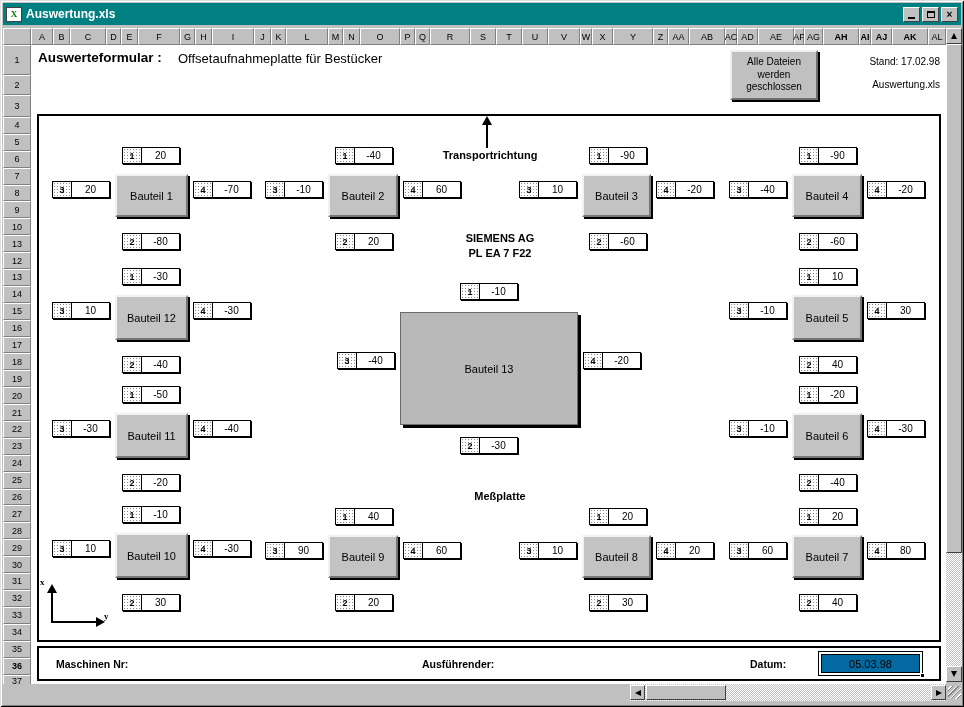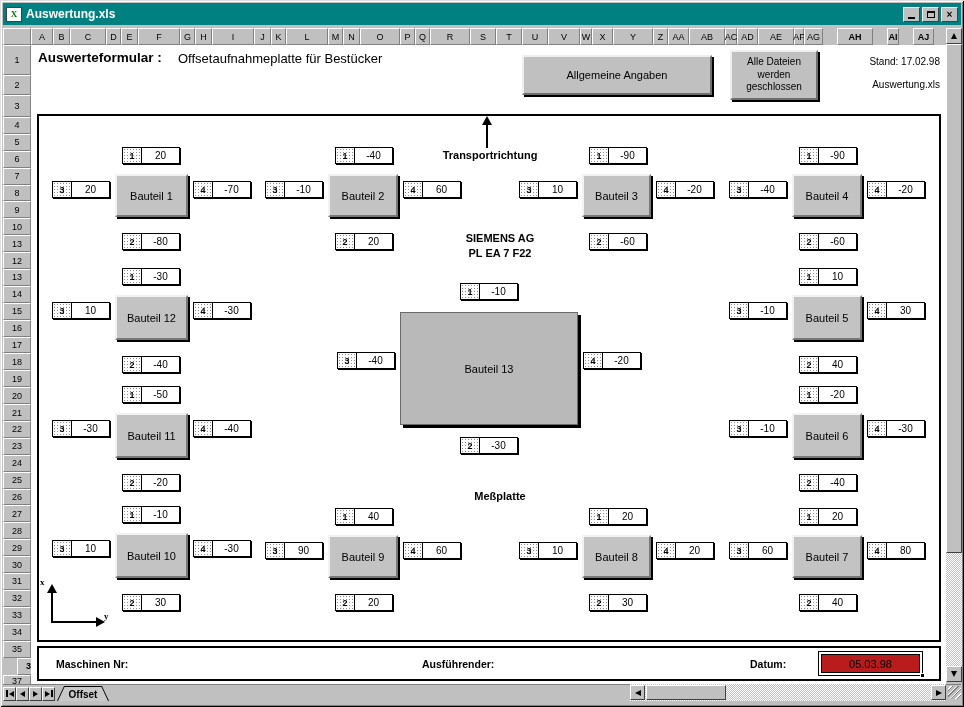--- a/index.html
+++ b/index.html
@@ -25,21 +25,21 @@
   .selectall { position:absolute; left:3px; top:28px; width:28px; height:17px; background:#c0c0c0;
                border-top:1px solid #fff; border-left:1px solid #fff; border-right:1px solid #808080; border-bottom:1px solid #808080; }
   .colhdrs { position:absolute; left:31px; top:28px; width:915px; height:17px; display:flex; overflow:hidden; }
   .colh { height:100%; background:#c0c0c0; border-top:1px solid #fff; border-left:1px solid #fff;
           border-right:1px solid #808080; border-bottom:1px solid #808080;
           display:inline-flex; align-items:center; justify-content:center; font-size:9px; flex:none; }
   .rowhdrs { position:absolute; left:3px; top:45px; width:28px; height:639px; overflow:hidden; }
   .rowh { width:100%; background:#c0c0c0; border-top:1px solid #fff; border-left:1px solid #fff;
           border-right:1px solid #808080; border-bottom:1px solid #808080;
           display:flex; align-items:center; justify-content:center; font-size:9px; }
-  .bold { font-weight:bold;margin-left:14px; }
+  .bold { font-weight:bold; }
   .grid { position:absolute; left:31px; top:45px; width:915px; height:639px; background:#fff; }
 
   
   .formlabel { position:absolute; left:38px; top:50px; font-size:13.5px; font-weight:bold; color:#000; }
   .formtitle { position:absolute; left:178px; top:51px; font-size:13px; color:#000; }
   .pushbtn { position:absolute; background:#c0c0c0; color:#000; text-align:center;
              border-top:2px solid #efefef; border-left:2px solid #efefef;
              border-right:2px solid #6e6e6e; border-bottom:2px solid #6e6e6e;
              box-shadow:2px 2px 0 #000; display:flex; align-items:center; justify-content:center; }
   #btnAllg { left:522px; top:55px; width:190px; height:40px; font-size:11px; }
@@ -65,21 +65,21 @@
   .vline { position:absolute; background:#000; }
   .hline { position:absolute; background:#000; }
   .tri-up { position:absolute; width:0; height:0; border-left:5px solid transparent; border-right:5px solid transparent; border-bottom:9px solid #000; }
   .tri-right { position:absolute; width:0; height:0; border-top:5px solid transparent; border-bottom:5px solid transparent; border-left:9px solid #000; }
   .axislbl { position:absolute; font-size:9px; font-weight:bold; font-family:"Liberation Serif",serif; }
 
   
   .flabel { position:absolute; top:658px; font-size:10.5px; font-weight:bold; }
   .finput { position:absolute; top:652px; height:24px; background:#fff; border:1px solid #000;
             font-size:10px; display:flex; align-items:center; padding-left:4px; }
-  .datebox { position:absolute; left:818px; top:651px; width:105px; height:25px; background:#b91c1c;
+  .datebox { position:absolute; left:818px; top:651px; width:105px; height:25px; background:#0369a1;
              border:1px solid #000; box-shadow: inset 0 0 0 2px #fff, inset 0 0 0 3px #000;
              display:flex; align-items:center; justify-content:center; font-size:11px; }
   .fh { position:absolute; right:-3px; bottom:-3px; width:5px; height:5px; background:#000; border:1px solid #fff; }
 
   
   .tabbar { position:absolute; left:3px; top:684px; width:958px; height:17px; background:#c0c0c0; border-top:1px solid #808080; display:flex; align-items:center; }
   .tnb { width:13px; height:14px; margin-top:1px; background:#c0c0c0; border-top:1px solid #fff; border-left:1px solid #fff;
          border-right:1px solid #404040; border-bottom:1px solid #404040;
          display:flex; align-items:center; justify-content:center; gap:1px; flex:none; }
   .tl { width:0; height:0; border-top:3.5px solid transparent; border-bottom:3.5px solid transparent; border-right:5px solid #000; }
@@ -202,21 +202,20 @@
       <div class="rowh" style="height: 16.9px;">33</div>
       <div class="rowh" style="height: 16.9px;">34</div>
       <div class="rowh" style="height: 16.9px;">35</div>
       <div class="rowh bold" style="height: 17px;">36</div>
       <div class="rowh" style="height: 12px;">37</div>
     </div>
   <div class="grid"></div>
 
   <div class="formlabel">Auswerteformular :</div>
   <div class="formtitle">Offsetaufnahmeplatte für Bestücker</div>
-  <div class="pushbtn" id="btnAllg">Allgemeine Angaben</div>
   <div class="pushbtn" id="btnAlle">Alle Dateien werden geschlossen</div>
   <div class="stand">Stand: 17.02.98</div>
   <div class="fname">Auswertung.xls</div>
 
   <div class="diagbox"></div>
   <div class="tri-up" style="left:482px; top:116px;"></div>
   <div class="vline" style="left:486px; top:124px; width:2px; height:24px;"></div>
   <div class="dlabel" style="left:400px; top:149px; width:180px;">Transportrichtung</div>
   <div class="dlabel" style="left:420px; top:232px; width:160px;">SIEMENS AG</div>
   <div class="dlabel" style="left:420px; top:247px; width:160px;">PL EA 7 F22</div>
@@ -455,39 +454,20 @@
 
   <div class="formbox"></div>
   <div class="flabel" style="left:56px;">Maschinen Nr:</div>
   <div class="flabel" style="left:422px;">Ausführender:</div>
   <div class="flabel" style="left:750px;">Datum:</div>
   <div class="datebox">
     <span>05.03.98</span>
     <span class="fh"></span>
   </div>
 
-  <div class="tabbar">
-    <span class="tnb">
-        <span class="vb"></span>
-        <span class="tl"></span>
-      </span>
-    <span class="tnb">
-        <span class="tl"></span>
-      </span>
-    <span class="tnb">
-        <span class="tr2"></span>
-      </span>
-    <span class="tnb">
-        <span class="tr2"></span>
-        <span class="vb"></span>
-      </span>
-    <span class="tabouter">
-        <span class="tabinner">Offset</span>
-      </span>
-  </div>
 
   <div class="track" style="position:absolute; left:630px; top:684px; width:316px; height:17px;"></div>
   <div class="sbtn" style="left:630px; top:685px; width:15px; height:15px;">
       <span class="t-lf"></span>
     </div>
   <div class="sthumb" style="left:646px; top:685px; width:80px; height:15px;"></div>
   <div class="sbtn" style="left:931px; top:685px; width:15px; height:15px;">
       <span class="t-rt"></span>
     </div>
   <div class="grip"></div>

